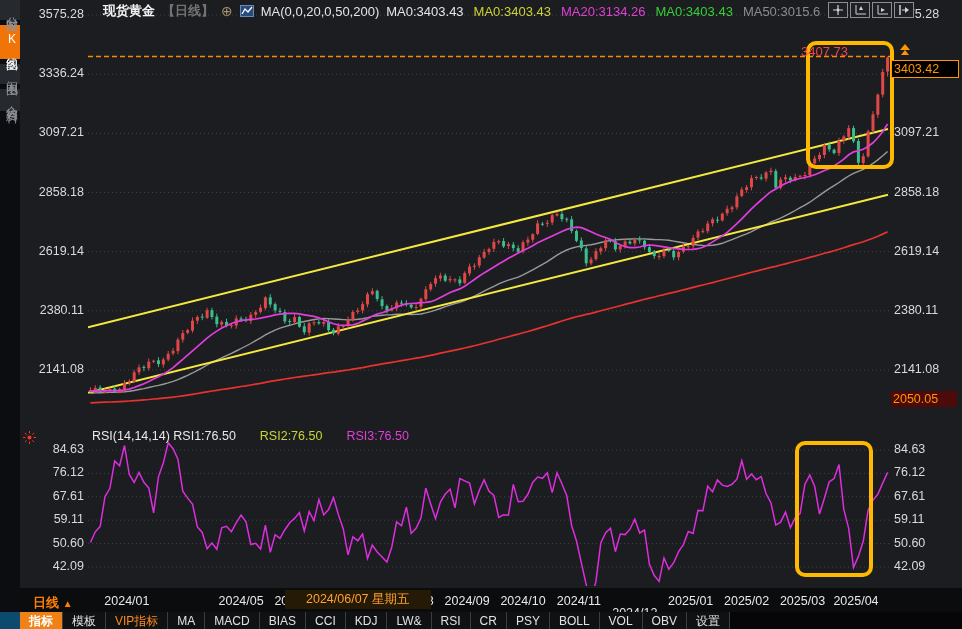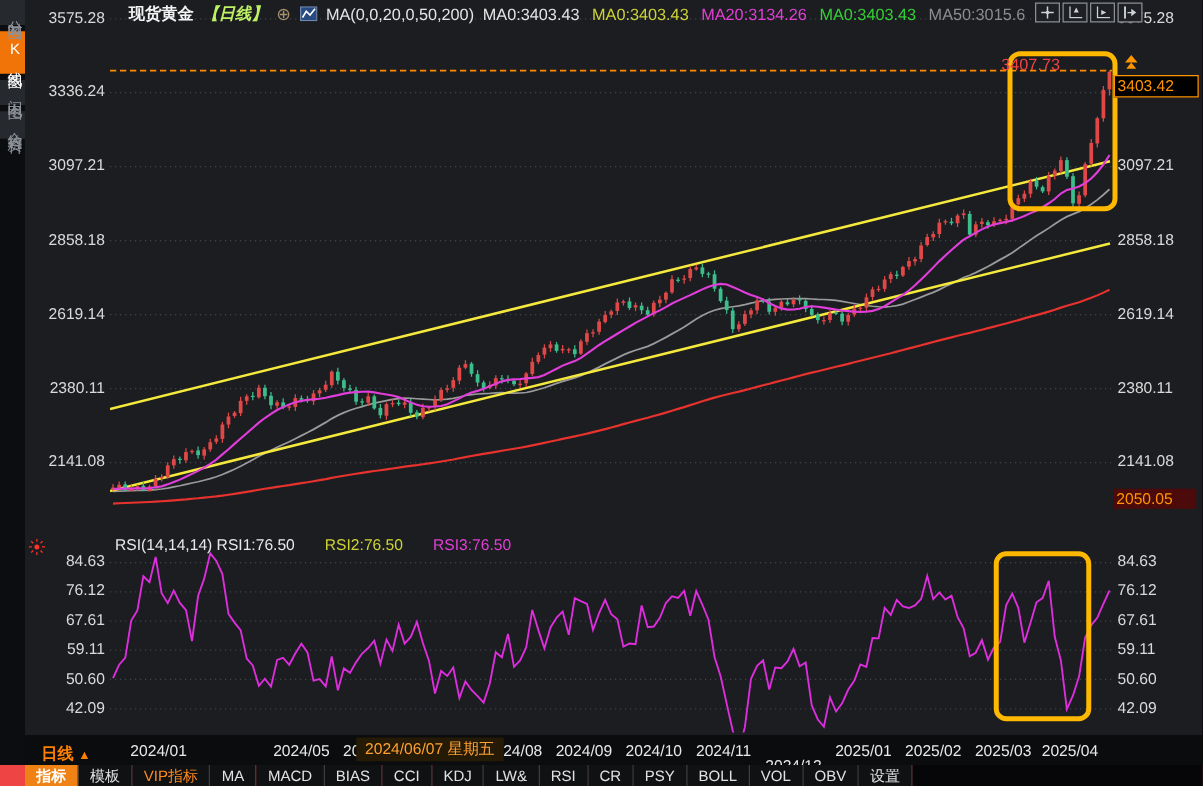--- a/index.html
+++ b/index.html
@@ -10,21 +10,21 @@
   .side-tab{writing-mode:vertical-rl;text-orientation:upright;width:20px;display:block;
             color:#8f939a;background:#26292e;font-size:12px;padding:7px 0;text-align:center;
             margin-bottom:5px;letter-spacing:2px;cursor:pointer;}
   .side-tab.active{background:#f07408;color:#fff;}
   
   #surface{position:absolute;left:20px;top:0;width:942px;height:588px;background:#1b1d21;}
   
   #header{position:absolute;left:103px;top:2px;height:18px;display:flex;align-items:center;
           gap:7px;font-size:13px;white-space:nowrap;z-index:4;}
   #title{color:#f2f2f2;font-weight:bold;}
-  #period-tag{color:#bef264;font-weight:bold;font-style:italic;}
+  #period-tag{color:#737373;font-weight:bold;}
   .hicon{display:inline-flex;align-items:center;}
   #plus-icon{color:#a5916e;font-size:14px;}
   #ma-params{color:#e4e4e4;}
   #ma-legend{display:flex;gap:10px;}
   #tr-icons{position:absolute;left:828px;top:2px;display:flex;gap:2px;z-index:5;}
   .tbtn{width:18px;height:14px;background:#1e2025;border:1px solid #8a8d92;display:flex;
         align-items:center;justify-content:center;cursor:pointer;}
   
   .axlab{position:absolute;font-size:12.5px;color:#dadada;z-index:2;}
   .axL{left:24px;width:60px;text-align:right;}
@@ -45,22 +45,22 @@
   
   #rsi-header{position:absolute;left:92px;top:429px;display:flex;gap:24px;font-size:12.5px;z-index:3;white-space:nowrap;}
   #rsi-h1{color:#e8e8e8;} #rsi-h2{color:#cdd334;} #rsi-h3{color:#e23fd7;}
   #rsi-icon{position:absolute;left:23px;top:431px;z-index:3;line-height:0;}
   
   #dates{position:absolute;left:20px;top:588px;width:942px;height:24px;background:#0b0c0e;z-index:2;}
   .dlab{position:absolute;top:6px;transform:translateX(-50%);font-size:12.5px;color:#e8e8e8;white-space:nowrap;}
   #period-label{position:absolute;left:33px;top:594px;color:#ff8000;font-size:13px;font-weight:bold;z-index:3;}
   #period-label .tri{font-size:10px;}
   #date-tooltip{position:absolute;left:285px;top:590px;background:#241a06;color:#ffa030;
-                font-size:12.5px;padding:1px 7px;z-index:5;white-space:nowrap;}
-  #toolbar{position:absolute;left:0px;top:612px;width:962px;height:17px;background:#ef4444;
+                font-size:12.5px;padding:1px 21px;z-index:5;white-space:nowrap;}
+  #toolbar{position:absolute;left:0px;top:612px;width:962px;height:17px;background:#0c4a6e;
            display:flex;padding-left:20px;box-sizing:border-box;z-index:6;}
   .tbtab{font-size:12px;color:#e2e2e2;padding:1px 9px 0 9px;border-right:1px solid #3a3d42;
          display:flex;align-items:center;cursor:pointer;background:#101113;}
   .tbtab.active{background:#f08114;color:#fff;font-weight:bold;}
   .tbtab.vip{color:#ff8a1e;}
   #toolbar-fill{flex:1;background:#060608;}
   #watermark{position:absolute;left:822px;top:566px;font-size:40px;color:#dce0e8;opacity:.92;
              letter-spacing:2px;z-index:7;font-weight:400;}
 </style>
 </head>

